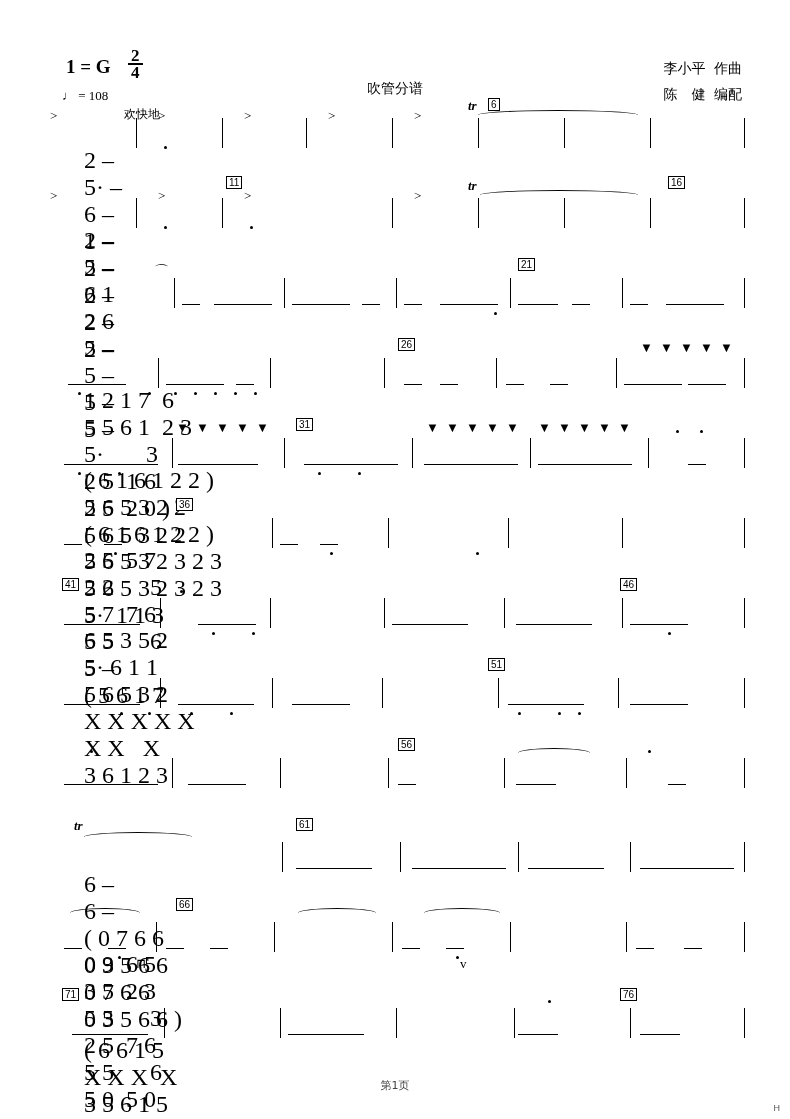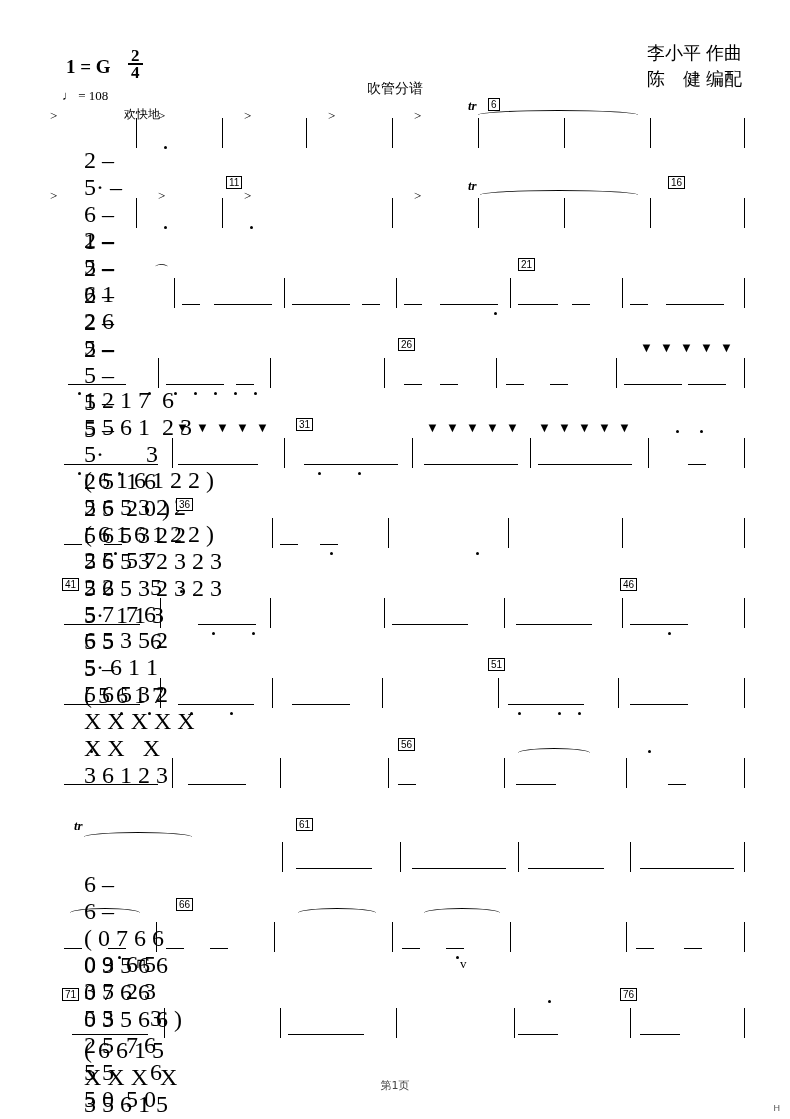--- a/index.html
+++ b/index.html
@@ -40,23 +40,23 @@
     top: 80px;
     left: 0;
     width: 790px;
     text-align: center;
     font-size: 14px;
     font-family: "DejaVu Sans", sans-serif;
   }
   .credits {
     position: absolute;
     right: 48px;
-    top: 40px;
-    font-size: 18px;
-    font-family: Liberation Sans, sans-serif;
+    top: 56px;
+    font-size: 14px;
+    font-family: Liberation Mono, monospace;
     line-height: 26px;
     text-align: right;
   }
   .credit-line { white-space: pre; }
 
   .keysig {
     position: absolute;
     left: 66px;
     top: 56px;
     font-size: 19px;

